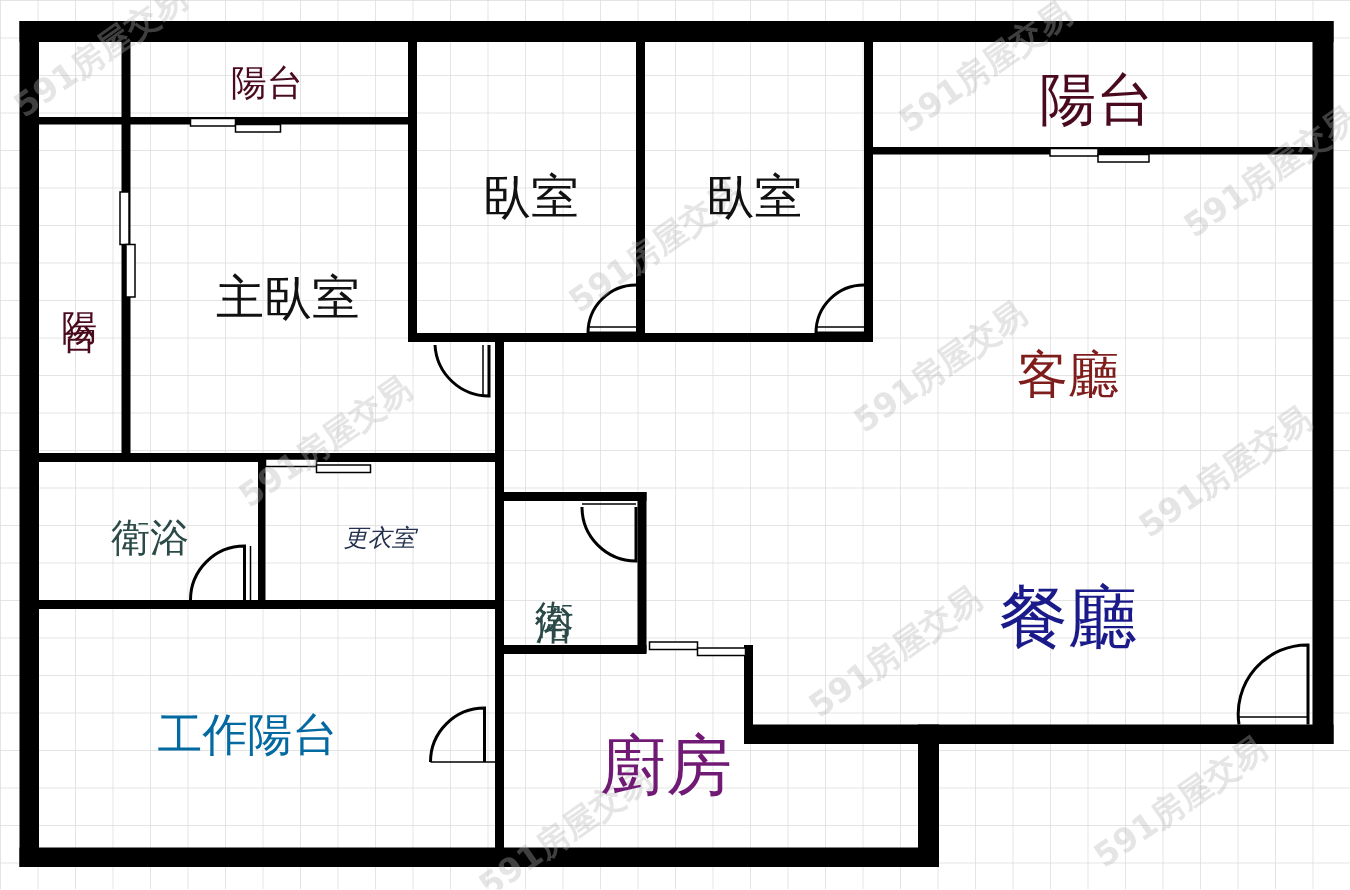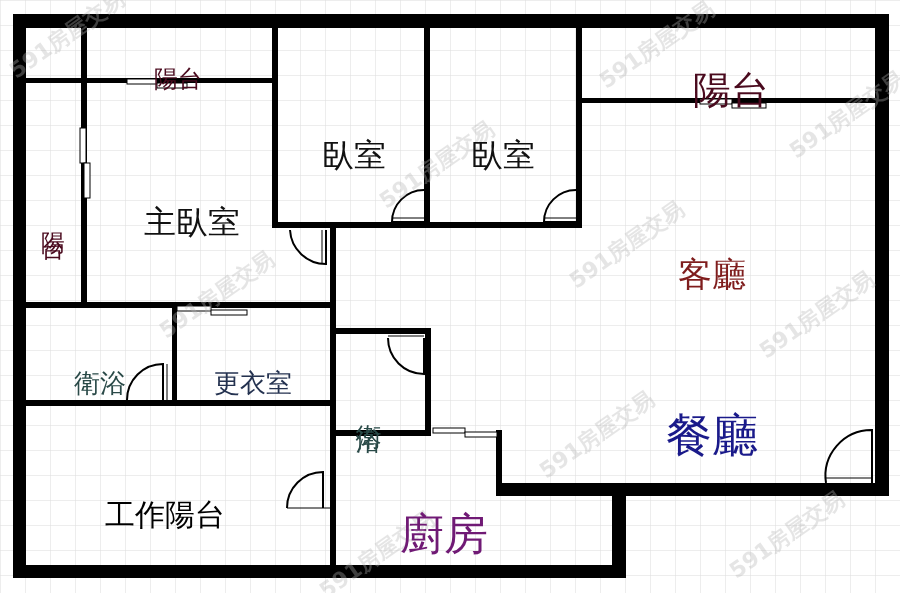--- a/index.html
+++ b/index.html
@@ -1,19 +1,19 @@
 <!DOCTYPE html>
 <html><head>
 <meta charset="utf-8">
 <style>
   html, body { margin: 0; padding: 0; background: #ffffff; }
   body { width: 900px; height: 593px; overflow: hidden; position: relative; font-family: "DejaVu Sans", sans-serif; }
   #plan { position: absolute; left: 0; top: 0; width: 900px; height: 593px; }
   .wall { fill: #000000; }
-  .label { position: absolute; white-space: nowrap; font-family: "DejaVu Sans", sans-serif; line-height: 1; transform: translate(-50%, -50%); margin-top: 24px; }
+  .label { position: absolute; white-space: nowrap; font-family: "DejaVu Sans", sans-serif; line-height: 1; transform: translate(-50%, -50%); }
   .label.vertical { writing-mode: vertical-rl; text-orientation: upright; letter-spacing: 4px; }
   .wm { position: absolute; color: rgba(180,180,180,0.35); font-size: 22px; font-weight: bold; transform: rotate(-35deg); white-space: nowrap; font-family: "DejaVu Sans", sans-serif; }
 </style>
 </head>
 <body>
 
 <svg id="plan" viewBox="0 0 900 593" xmlns="http://www.w3.org/2000/svg">
   <defs>
     <pattern id="grid" width="25" height="25" patternUnits="userSpaceOnUse">
       <path d="M25 0 L0 0 0 25" fill="none" stroke="#dcdcdc" stroke-width="1"></path>
@@ -108,16 +108,16 @@
 
 <div class="label" style="left:178px;top:55px;font-size:24px;color:#4a0a1e;">陽台</div>
 <div class="label vertical" style="left:53px;top:193px;font-size:24px;color:#4a0a1e;">陽台</div>
 <div class="label" style="left:192px;top:198px;font-size:32px;color:#111111;">主臥室</div>
 <div class="label" style="left:354px;top:131px;font-size:32px;color:#111111;">臥室</div>
 <div class="label" style="left:503px;top:131px;font-size:32px;color:#111111;">臥室</div>
 <div class="label" style="left:731px;top:66px;font-size:38px;color:#4a0a1e;">陽台</div>
 <div class="label" style="left:712px;top:250px;font-size:34px;color:#7f1d1d;">客廳</div>
 <div class="label" style="left:712px;top:411px;font-size:46px;color:#1a1a8a;">餐廳</div>
 <div class="label" style="left:100px;top:359px;font-size:26px;color:#2a4a48;">衛浴</div>
-<div class="label" style="left:253px;top:359px;font-size:26px;color:#243250;">更衣室</div>
+<div class="label" style="left:253px;top:359px;font-size:16px;color:#243250;font-style:italic;">更衣室</div>
 <div class="label vertical" style="left:369px;top:383px;font-size:26px;color:#2a4a48;">衛浴</div>
-<div class="label" style="left:165px;top:491px;font-size:30px;color:#000000;">工作陽台</div>
+<div class="label" style="left:165px;top:491px;font-size:30px;color:#0369a1;">工作陽台</div>
 <div class="label" style="left:444px;top:511px;font-size:44px;color:#701a75;font-family:Liberation Serif, serif;">廚房</div>
 
 </body></html>

